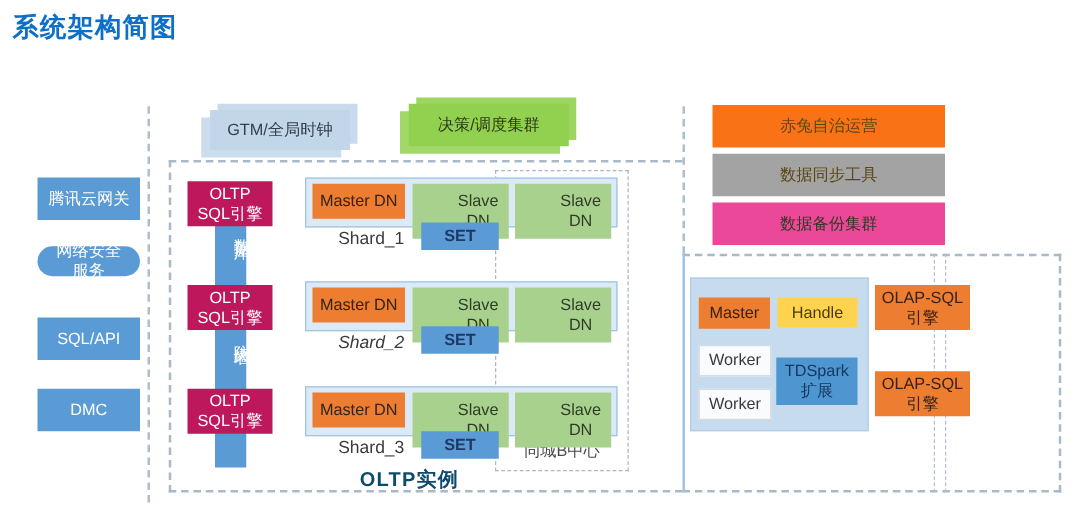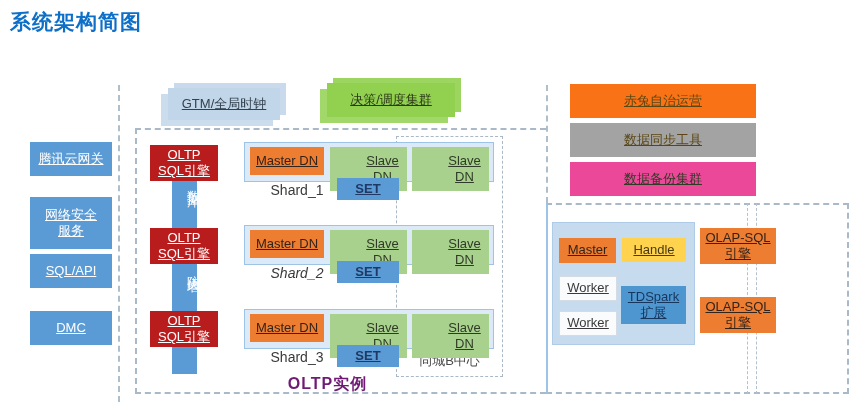--- a/index.html
+++ b/index.html
@@ -1,21 +1,21 @@
 <!DOCTYPE html>
 <html><head>
 <meta charset="utf-8">
 <style>
   * { margin:0; padding:0; box-sizing:border-box; }
   body { background:#fff; font-family:"Liberation Sans","DejaVu Sans",sans-serif; }
   .canvas { position:relative; width:865px; height:404px; background:#fff; overflow:hidden; }
 
   .title { position:absolute; left:10px; top:8px; font-size:21px; font-weight:bold; color:#0d6fc8; letter-spacing:1px; }
 
-  .box { position:absolute; display:flex; align-items:center; justify-content:center; text-align:center; font-size:13px; line-height:1.25;text-decoration:underline; }
+  .box { position:absolute; display:flex; align-items:center; justify-content:center; text-align:center; font-size:13px; line-height:1.25; }
 
   
   .lbox { background:#5b9bd5; color:#fff; width:82px; left:30px; }
 
   
   .stack { z-index:2; }
   .stack::before, .stack::after { content:""; position:absolute; inset:0; z-index:-1; background:inherit; }
   .stack::before { transform:translate(-7px,6px); opacity:.85; }
   .stack::after  { transform:translate(6px,-5px); opacity:.9; }
   .gtm { background:#c2d6ea; color:#33404d; }
@@ -29,27 +29,27 @@
   .dash-v-thin { position:absolute; border-left:1px dashed #b3c0cd; width:0; }
   .oltp-frame { position:absolute; left:135px; top:128px; width:411px; height:266px;
                 border:2px dashed #a9b9c8; border-right:none; }
   .olap-frame { position:absolute; left:546px; top:203px; width:303px; height:191px;
                 border:2px dashed #a9b9c8; border-left:2px solid #9dc3e6; }
   .remote-frame { position:absolute; left:396px; top:136px; width:107px; height:241px;
                   border:1px dashed #a9b8c6; }
   .remote-label { position:absolute; left:400px; top:352px; width:99px; text-align:center;
                   font-size:13px; color:#4a4a4a; }
 
-  .zone-label { position:absolute; font-size:16px; font-weight:bold; color:#701a75; text-align:center; letter-spacing:1px; }
+  .zone-label { position:absolute; font-size:16px; font-weight:bold; color:#0c4a6e; text-align:center; letter-spacing:1px; }
 
   
   .pipe { position:absolute; left:172px; top:176px; width:25px; height:198px; background:#5b9bd5; z-index:1; }
   .vtext { position:absolute; left:0; width:25px; text-align:center; color:#fff; font-size:13px;
            writing-mode:vertical-rl; text-orientation:upright; left:5px; letter-spacing:2px; }
-  .engine { left:150px; width:68px; height:36px; background:#b91c1c; color:#fff; z-index:2; flex-direction:column; }
+  .engine { left:150px; width:68px; height:36px; background:#be185d; color:#fff; z-index:2; flex-direction:column; }
 
   .shard-panel { position:absolute; left:244px; width:250px; height:40px; background:#dce9f7;
                  border:1px solid #9dc3e6; z-index:1; }
   .master-dn { left:250px; width:74px; height:28px; background:#ed7d31; color:#33231a; z-index:2; }
   .slave-dn  { width:77px; height:44px; background:#a9d18e; color:#2f3b26; z-index:2;padding-left:28px; }
   .set-box   { left:337px; width:62px; height:22px; background:#5b9bd5; color:#1f3864; font-weight:bold; z-index:3; }
   .shard-name { position:absolute; left:262px; width:70px; text-align:center; font-size:14px; color:#3a3a3a; z-index:2; }
 
   
   .olap-panel { position:absolute; left:552px; top:222px; width:143px; height:123px;
@@ -67,21 +67,21 @@
 <div class="canvas">
 
   <div class="title">系统架构简图</div>
 
   <div class="dash-v" style="left:118px; top:85px; height:317px;"></div>
   <div class="dash-v" style="left:546px; top:85px; height:118px;"></div>
 
   <div class="box lbox" style="top:142px; height:34px;">
       <span>腾讯云网关</span>
     </div>
-  <div class="box lbox" style="top:197px; height:52px; padding:0 13px;">
+  <div class="box lbox" style="top:197px; height:24px; padding:0 13px;border-radius:16px;">
       <span>网络安全服务</span>
     </div>
   <div class="box lbox" style="top:254px; height:34px;">
       <span>SQL/API</span>
     </div>
   <div class="box lbox" style="top:311px; height:34px;">
       <span>DMC</span>
     </div>
 
   <div class="box stack gtm" style="left:168px; top:88px; width:112px; height:32px;">

